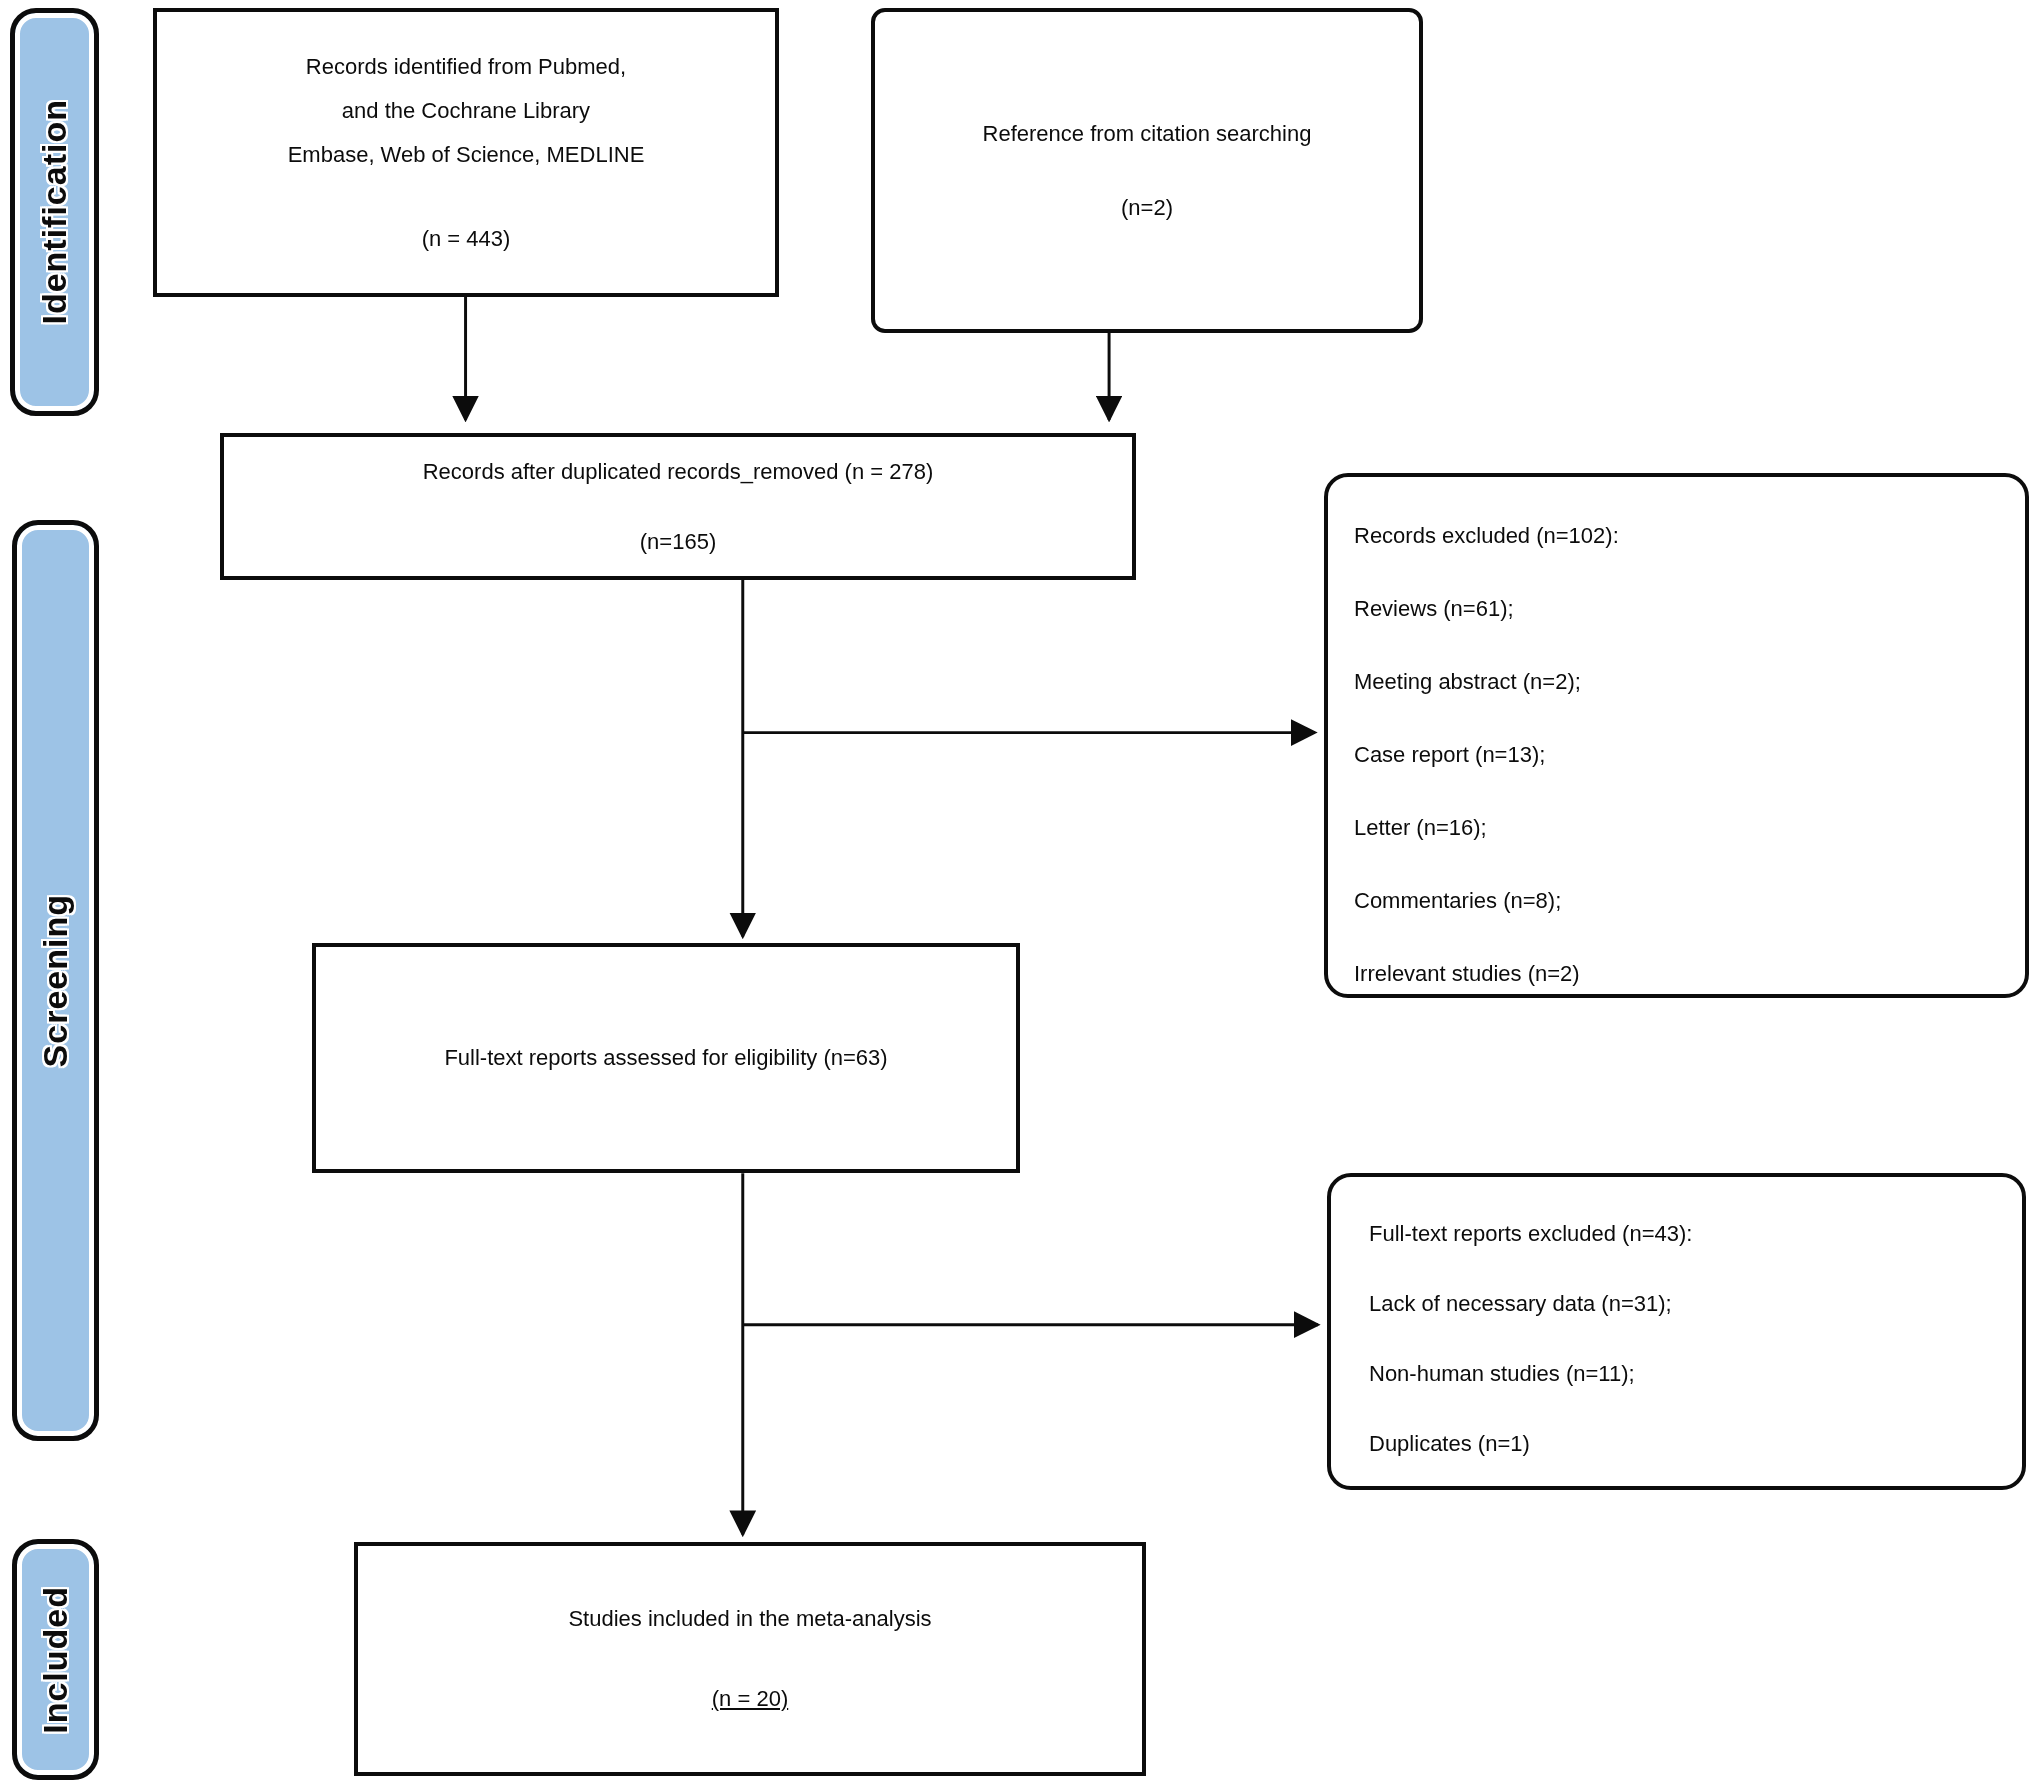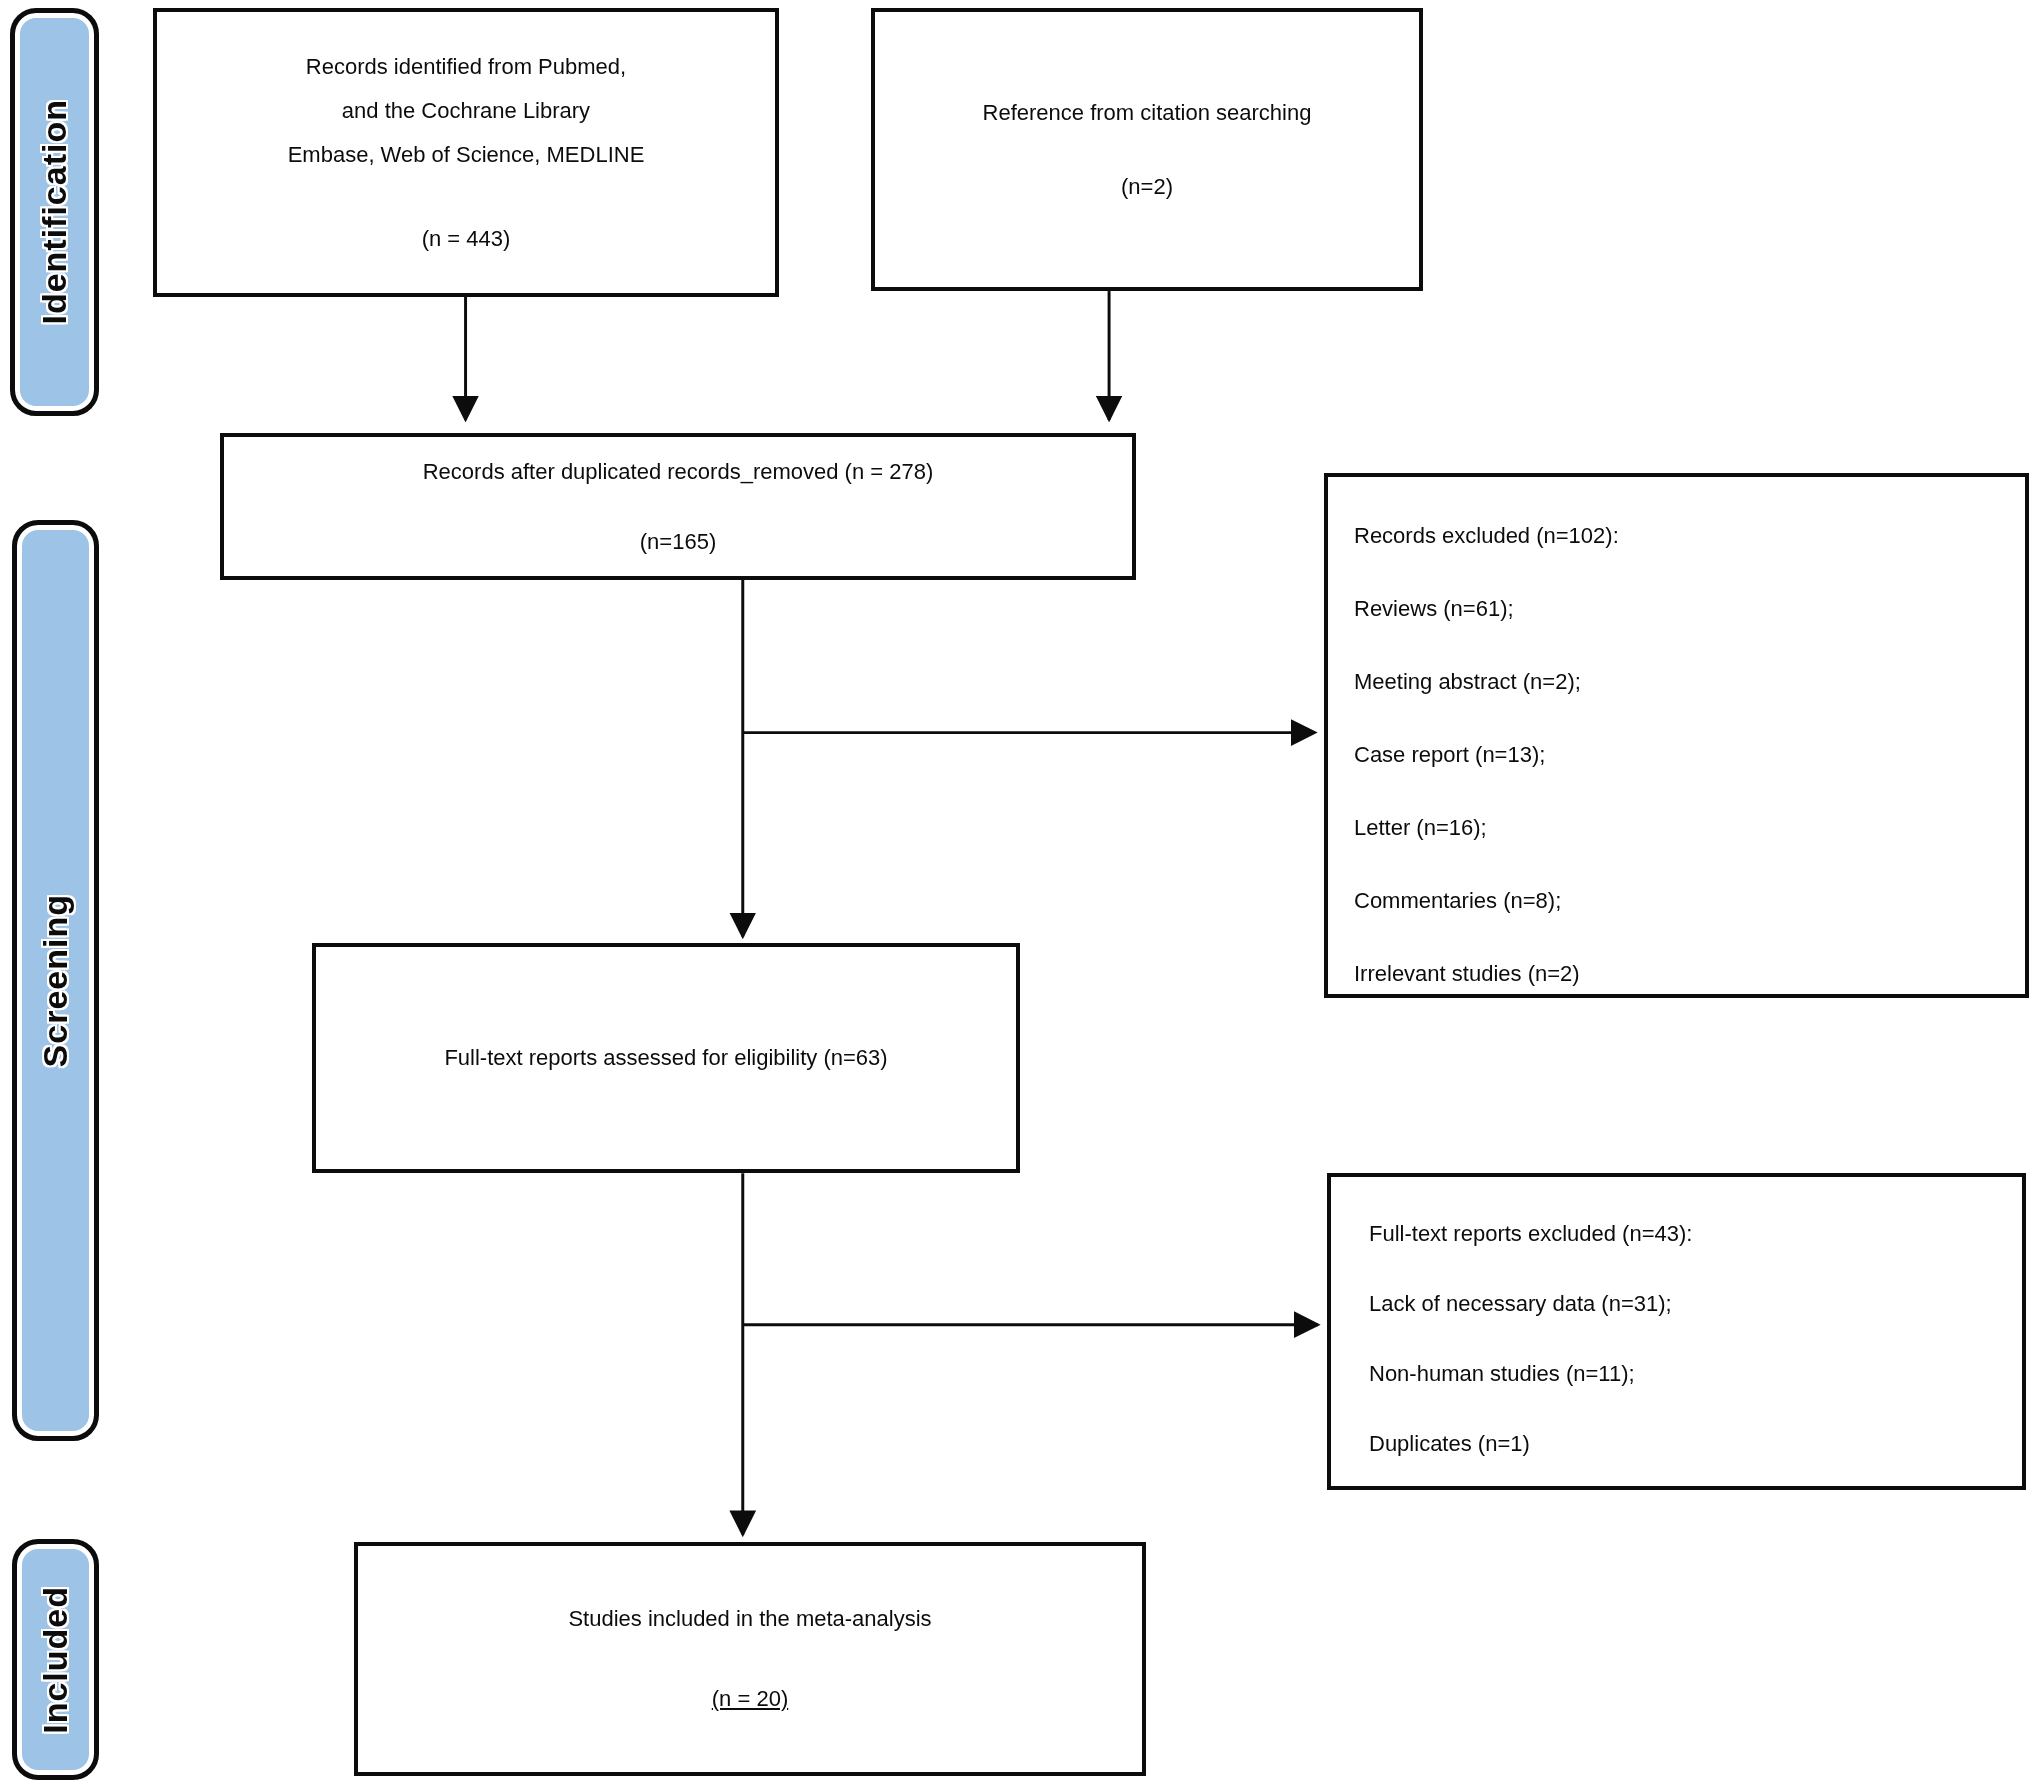--- a/index.html
+++ b/index.html
@@ -22,21 +22,21 @@
   }
   .center {
     display: flex;
     flex-direction: column;
     align-items: center;
     justify-content: center;
     text-align: center;
   }
   .count { margin-top: 40px; }
   .count-sm { margin-top: 30px; }
-  .list { padding: 22px 16px 0 26px; }
+  .list { padding: 22px 16px 0 26px; border-radius: 24px; }
   .list .li { line-height: 73px; white-space: nowrap; }
   .list-sm .li { line-height: 70px; margin-left: 12px; }
   .stage {
     position: absolute;
     box-sizing: border-box;
     background: #9DC3E6;
     border: 5px solid #0c0c0c;
     border-radius: 26px;
     box-shadow: inset 0 0 0 5px #ffffff;
     display: flex;
@@ -93,21 +93,21 @@
 
   <div class="box center" style="left:153px; top:8px; width:626px; height:289px;">
     <div>
       <div>Records identified from Pubmed,</div>
       <div>and the Cochrane Library</div>
       <div>Embase, Web of Science, MEDLINE</div>
     </div>
     <div class="count">(n = 443)</div>
   </div>
 
-  <div class="box center" style="left:871px; top:8px; width:552px; height:283px;">
+  <div class="box center" style="left:871px; top:8px; width:552px; height:325px;border-radius:14px;">
     <div>Reference from citation searching</div>
     <div class="count-sm">(n=2)</div>
   </div>
 
   <div class="box center" style="left:220px; top:433px; width:916px; height:147px; line-height:36px;">
     <div>Records after duplicated records_removed (n = 278)</div>
     <div style="margin-top:34px;">(n=165)</div>
   </div>
 
   <div class="box list" style="left:1324px; top:473px; width:705px; height:525px;">

